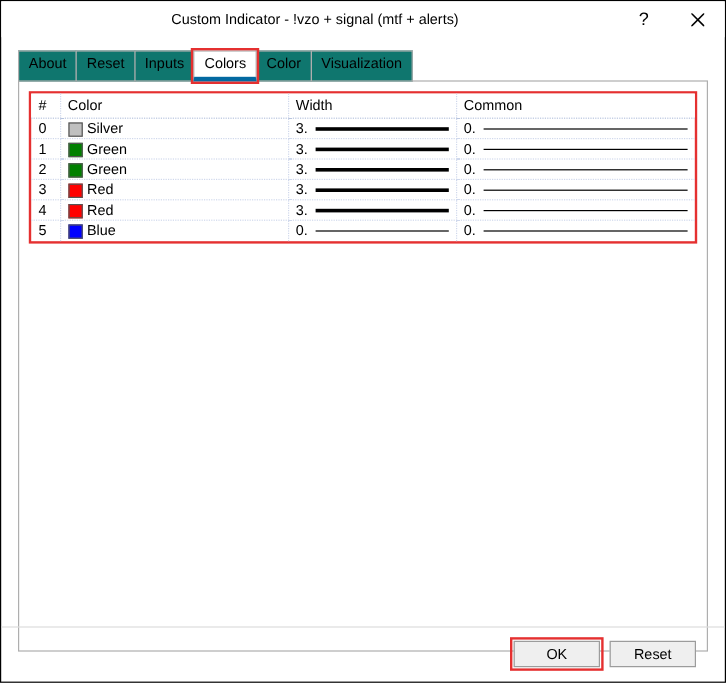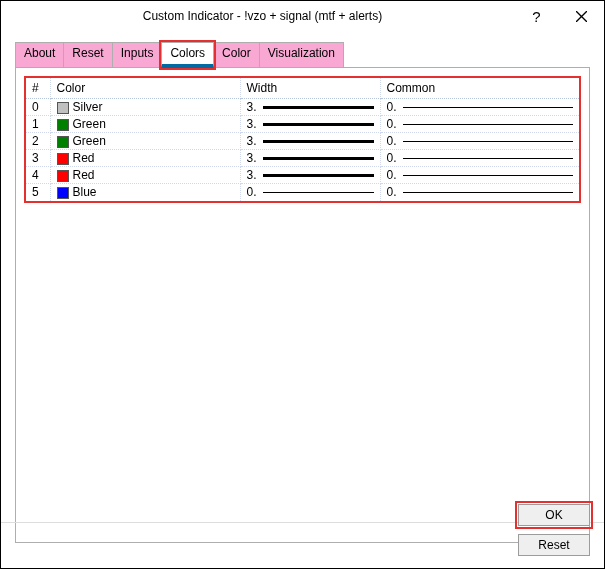--- a/index.html
+++ b/index.html
@@ -33,21 +33,21 @@
   .tabstrip {
     display: flex;
     margin: 10px 0 0 14px;
     position: relative;
   }
   .tab {
     padding: 3px 8px 4px 8px;
     border: 1px solid #aeaeae;
     border-bottom: none;
     margin-right: -1px;
-    background: #f9a8d4;
+    background: #0f766e;
     font-size: 12px;
     position: relative;
     top: 1px;
   }
   .tab.active {
     background: #fff;
     z-index: 2;
     border-bottom: 4px solid #0369a1;
   }
   .tab.hl {
@@ -97,25 +97,24 @@
   }
   .cell-flex { display: flex; align-items: center; gap: 6px; }
   .line-sample {
     flex: 1;
     height: 0;
     border-top-style: solid;
     border-top-color: #000;
   }
   .btnrow {
     position: absolute;
-    right: 14px;
+    right: 24px;
     bottom: 12px;
     display: flex;
     gap: 8px;
-    flex-direction: column;
   }
   .btn {
     width: 72px;
     height: 22px;
     border: 1px solid #9c9c9c;
     background: #efefef;
     font-size: 12px;
     display: flex;
     align-items: center;
     justify-content: center;

